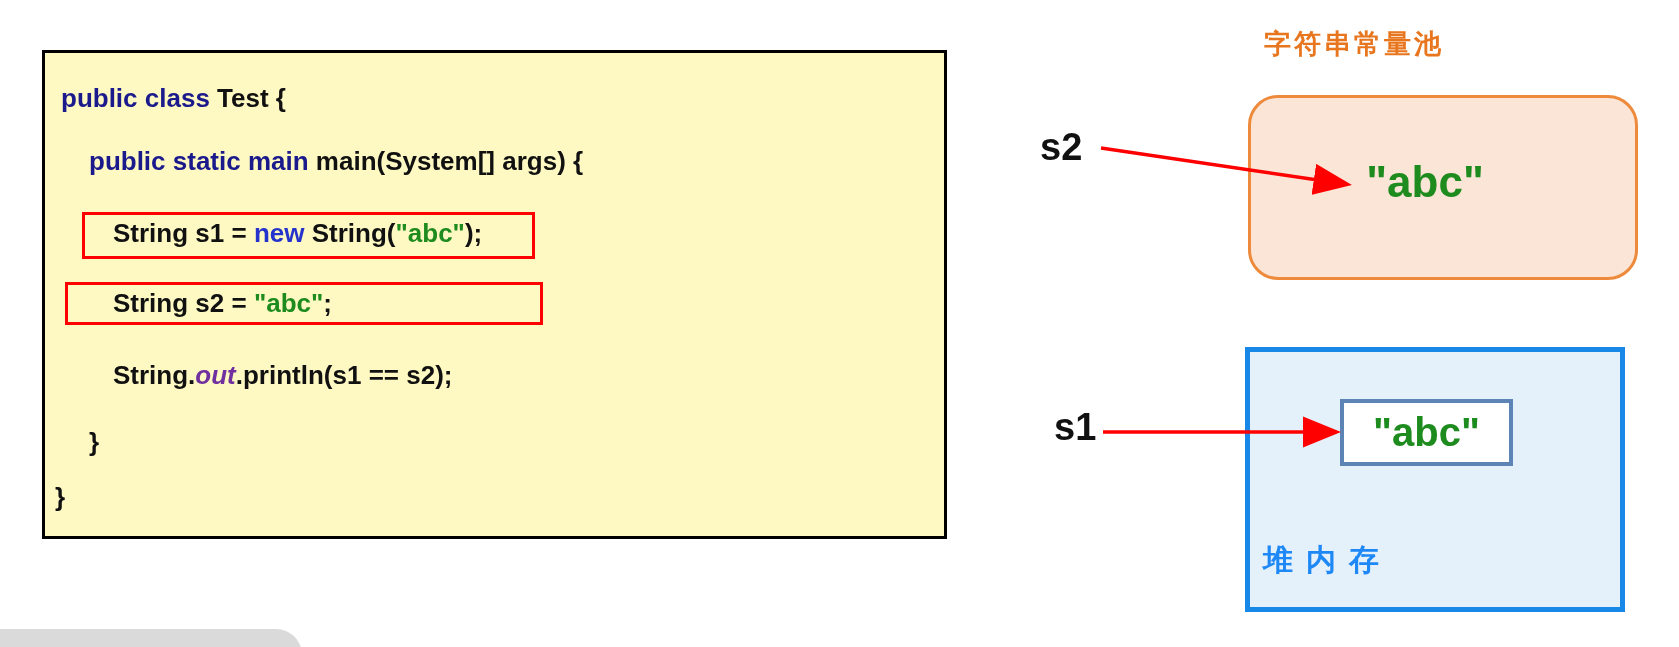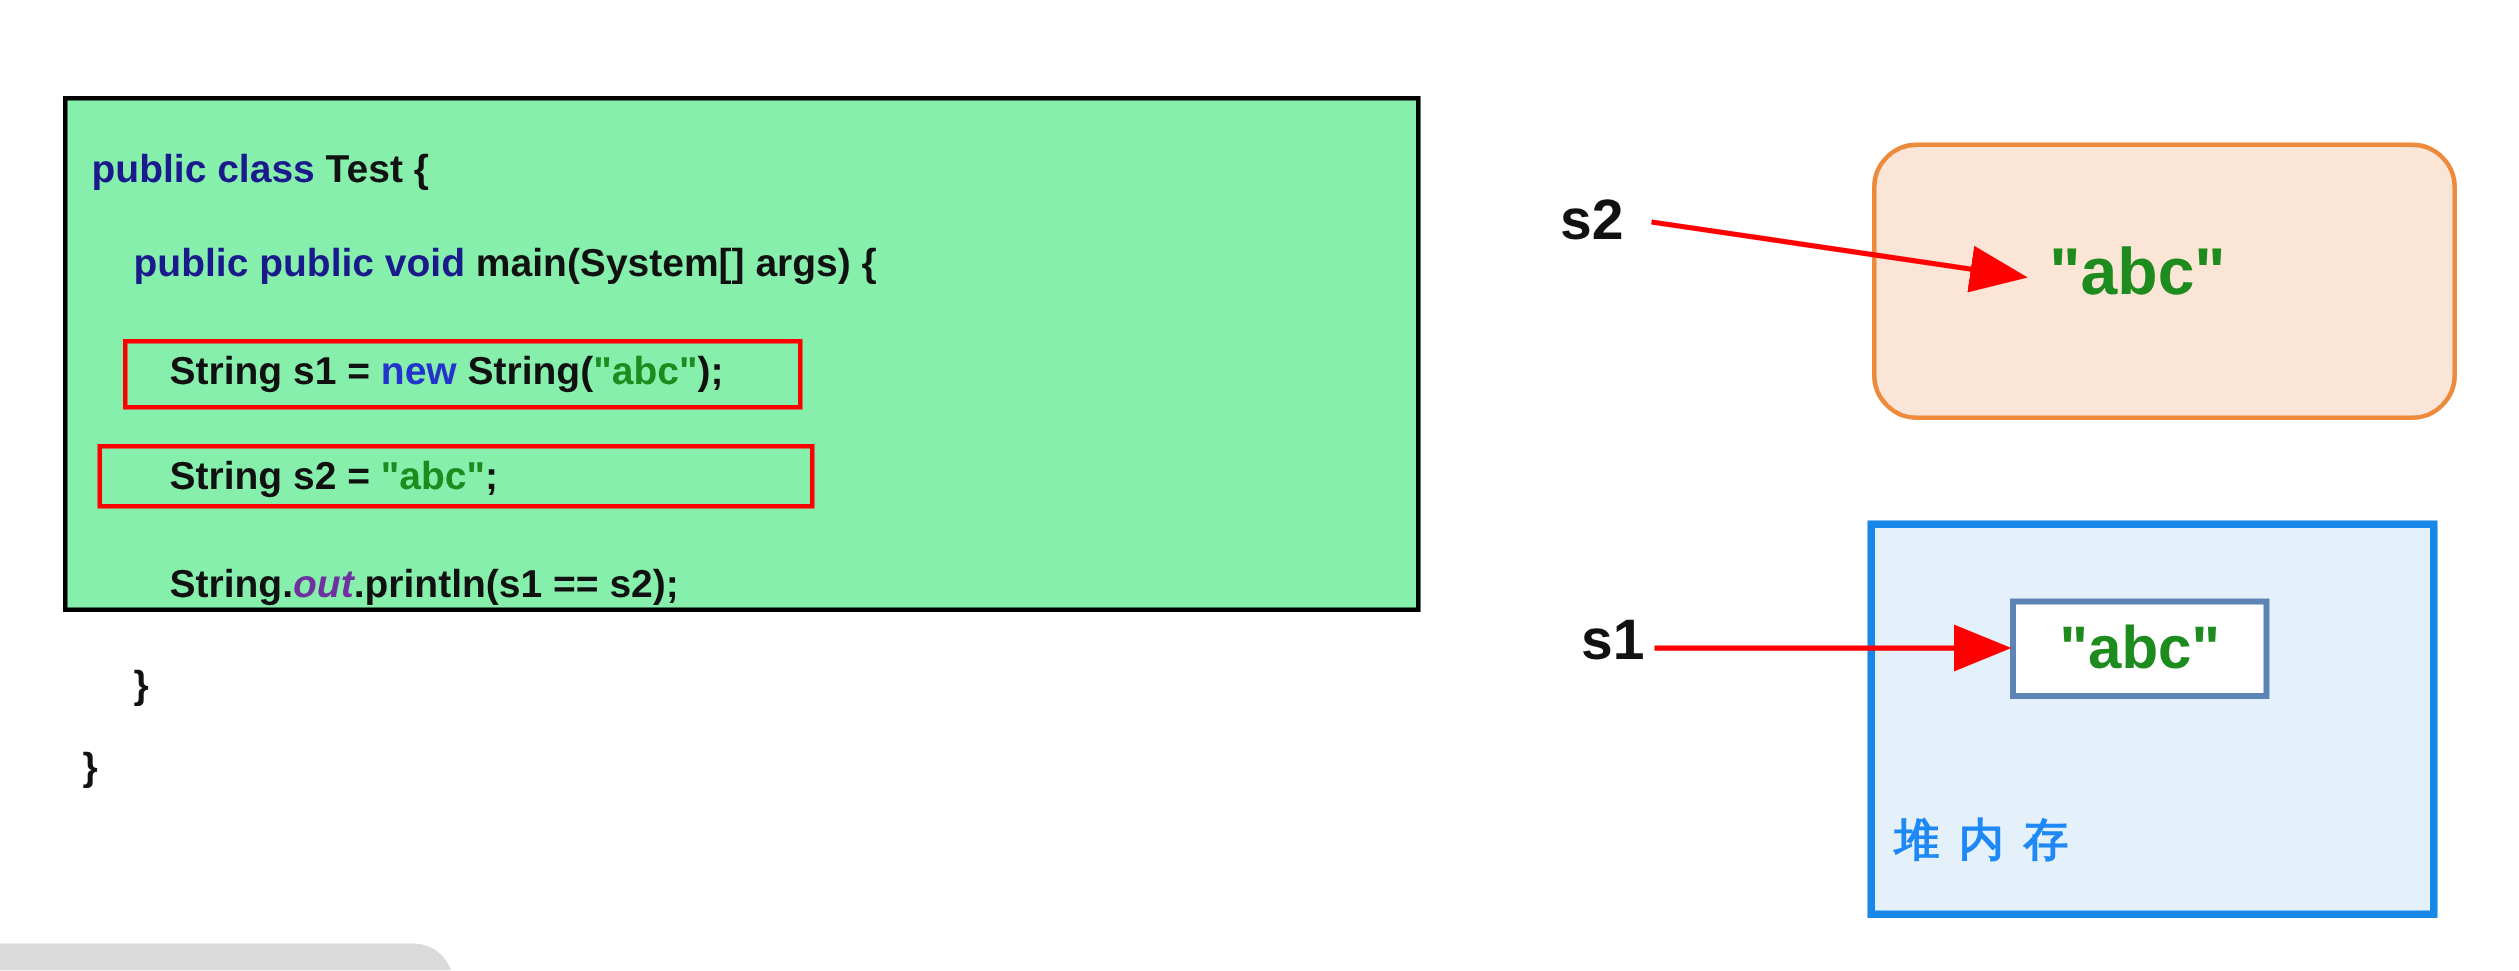--- a/index.html
+++ b/index.html
@@ -2,22 +2,22 @@
 <html><head>
 <meta charset="utf-8">
 <style>
   html,body{margin:0;padding:0;background:#fff;}
   #stage{
     position:relative;width:1679px;height:647px;background:#fff;
     font-family:"Liberation Sans", sans-serif;overflow:hidden;
   }
   
   .code-panel{
-    position:absolute;left:42px;top:64px;width:905px;height:344px;
-    background:#86efac;border:3px solid #000;box-sizing:border-box;
+    position:absolute;left:42px;top:50px;width:905px;height:489px;
+    background:#fef9c3;border:3px solid #000;box-sizing:border-box;
   }
   .code-line{
     position:absolute;font-size:26px;font-weight:bold;line-height:34px;
     color:#111;white-space:pre;
   }
   .seg-kw{color:#1A1A8C;}
   .seg-new{color:#2433CC;}
   .seg-str{color:#1E8B1E;}
   .seg-out{color:#7030A0;font-style:italic;}
   .seg-plain{color:#111;}
@@ -68,36 +68,37 @@
   }
 </style>
 </head>
 <body>
 
 <div id="stage">
 
   <div class="code-panel">
     <div class="code-line" style="left:16px;top:28px"><span class="seg-kw">public class </span><span class="seg-plain">Test {</span></div>
 
-    <div class="code-line" style="left:44px;top:91px"><span class="seg-kw">public public void </span><span class="seg-plain">main(System[] args) {</span></div>
+    <div class="code-line" style="left:44px;top:91px"><span class="seg-kw">public static main </span><span class="seg-plain">main(System[] args) {</span></div>
 
     <div class="code-line" style="left:68px;top:163px"><span class="seg-plain">String s1 = </span><span class="seg-new">new</span><span class="seg-plain"> String(</span><span class="seg-str">"abc"</span><span class="seg-plain">);</span></div>
 
     <div class="code-line" style="left:68px;top:233px"><span class="seg-plain">String s2 = </span><span class="seg-str">"abc"</span><span class="seg-plain">;</span></div>
 
     <div class="code-line" style="left:68px;top:305px"><span class="seg-plain">String.</span><span class="seg-out">out</span><span class="seg-plain">.println(s1 == s2);</span></div>
 
     <div class="code-line" style="left:44px;top:372px"><span class="seg-plain">}</span></div>
 
     <div class="code-line" style="left:10px;top:427px"><span class="seg-plain">}</span></div>
 
     <div class="hl-box" style="left:37px;top:159px;width:453px;height:47px"></div>
     <div class="hl-box" style="left:20px;top:229px;width:478px;height:43px"></div>
   </div>
 
+  <div class="pool-title">字符串常量池</div>
 
   <div class="pool-box">
     <div class="pool-value">"abc"</div>
   </div>
 
   <div class="heap-box">
     <div class="heap-inner-box">
       <div class="heap-value">"abc"</div>
     </div>
     <div class="heap-label">堆内存</div>

